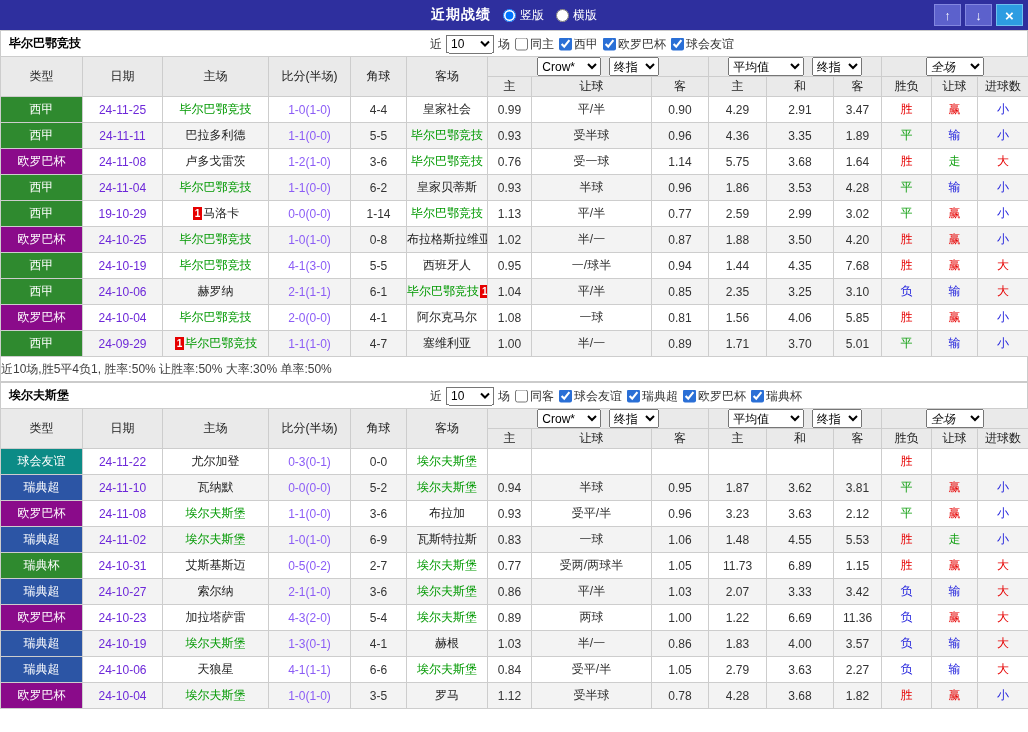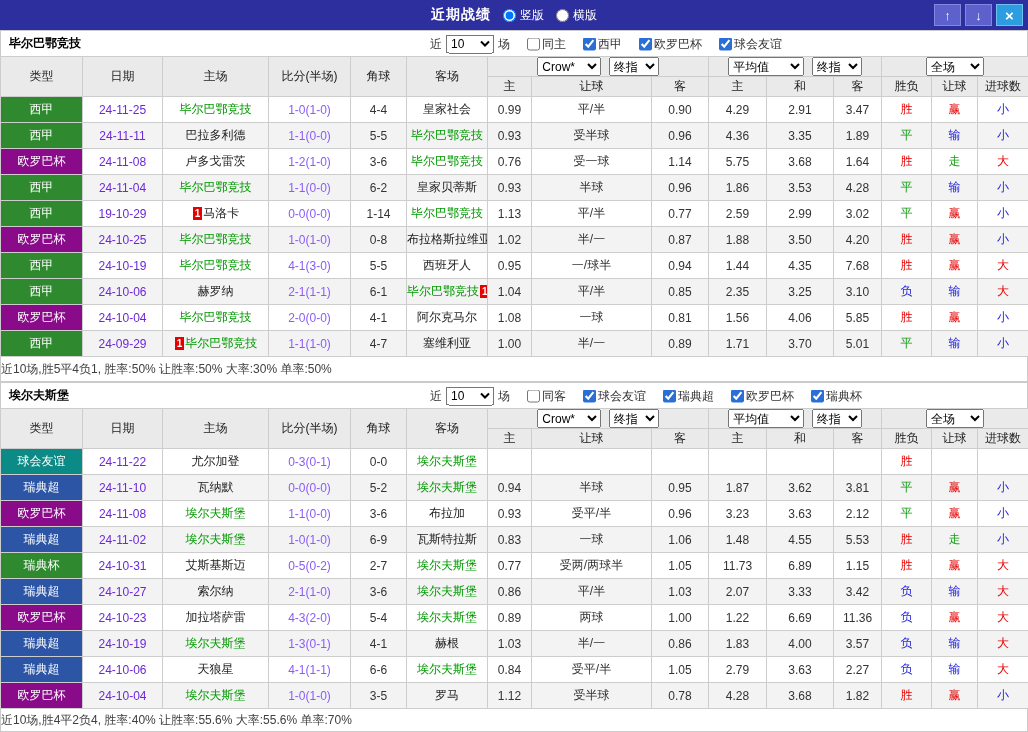--- a/index.html
+++ b/index.html
@@ -31,21 +31,21 @@
     height:26px; position:relative; display:flex; align-items:center;
     border:1px solid #cbcbcb; border-bottom:none; background:#fff; padding:0 8px;
   }
   .team-label { font-weight:bold; color:#000; }
   .filter-controls {
     position:absolute; left:428px; top:50%; transform:translateY(-50%);
     display:flex; align-items:center;
   }
   .filter-controls span { margin:0 1px; }
   .count-select { width:48px; height:19px; font-size:12px; margin:12px 3px; font-family:inherit; }
-  .check-label { display:inline-flex; align-items:center; margin-left:16px; cursor:pointer; }
+  .check-label { display:inline-flex; align-items:center; margin-left:4px; cursor:pointer; }
   input[type=checkbox]{ width:13px; height:13px; accent-color:#2a6fd6; margin:0 1px 0 0; }
   
   .stats-table { width:100%; border-collapse:collapse; table-layout:fixed; }
   .stats-table th, .stats-table td {
     border:1px solid #cdcdcd; text-align:center; white-space:nowrap;
     overflow:hidden; padding:0; vertical-align:middle;
   }
   .stats-table thead th { background:#eaeaea; font-weight:normal; height:20px; color:#222; }
   .stats-table tbody td { height:26px; }
   .stats-table tbody tr:nth-child(even){ background:#f3f3f3; }
@@ -56,21 +56,21 @@
   .score-cell { color:#8b5cf6; cursor:pointer; }
   .corner-cell, .odds-cell { color:#333; }
   .red-card {
     display:inline-block; background:#e60000; color:#fff;
     font-size:10px; line-height:13px; padding:0 2px; margin:0 1px; font-weight:bold;
   }
   .sel { font-size:12px; height:19px; font-family:inherit; margin:0 2px; vertical-align:middle; }
   .sel-bookmaker { width:64px; }
   .sel-final { width:50px; }
   .sel-average { width:76px; }
-  .sel-scope { width:58px; }
+  .sel-scope { width:58px;font-style:italic; }
   
   .summary-row {
     height:25px; line-height:24px; text-align:left; color:#404040;
     border:1px solid #cbcbcb; border-top:none; background:#fff;
   }
   .summary-row.last { height:23px; line-height:22px; }
 </style>
 </head>
 <body>
 
@@ -589,14 +589,13 @@
           <td class="odds-cell">0.78</td>
           <td class="odds-cell">4.28</td>
           <td class="odds-cell">3.68</td>
           <td class="odds-cell">1.82</td>
           <td class="result-cell" style="color: rgb(230, 0, 0);">胜</td>
           <td class="result-cell" style="color: rgb(230, 0, 0);">赢</td>
           <td class="result-cell" style="color: rgb(34, 34, 221);">小</td>
         </tr>
       </tbody>
   </table>
-  <div class="summary-row last">近10场,胜4平2负4, 胜率:40% 让胜率:55.6% 大率:55.6% 单率:70%</div>
 </section>
 
 </body></html>

